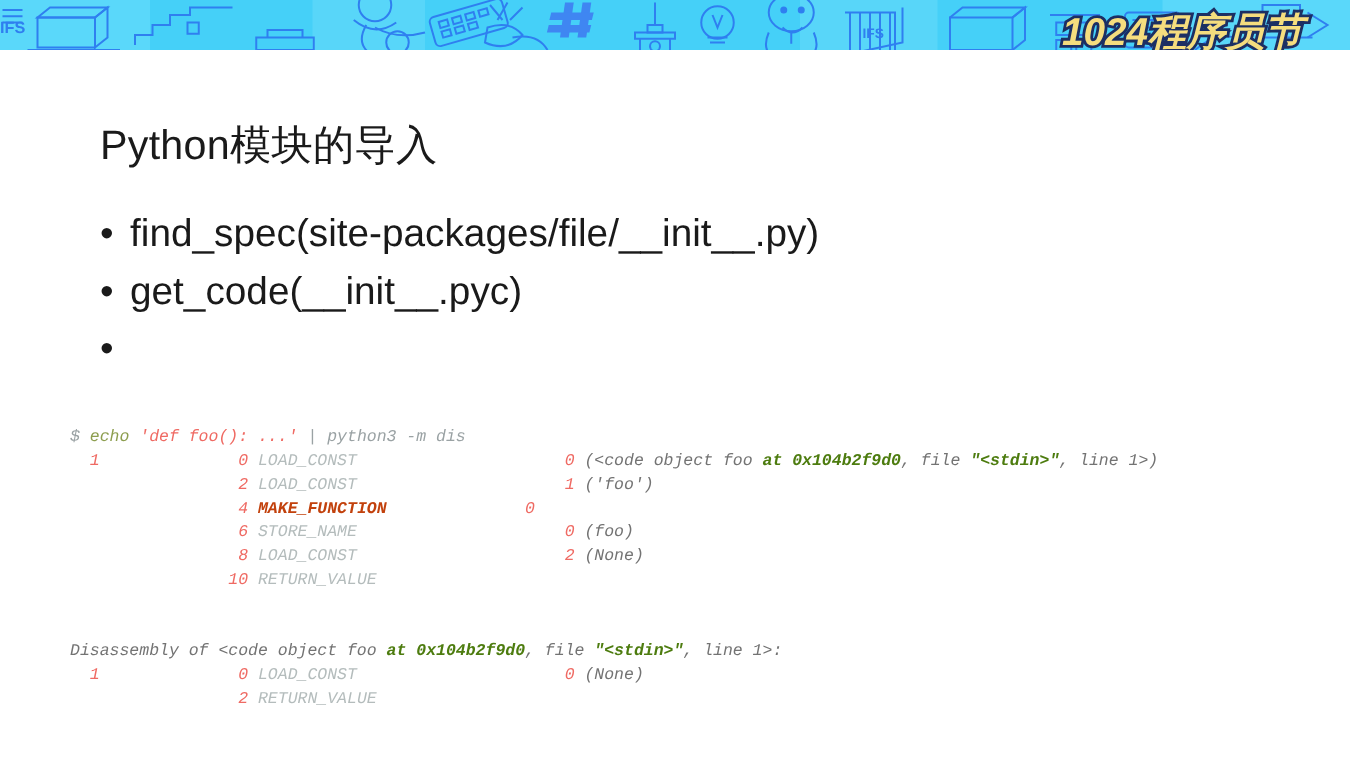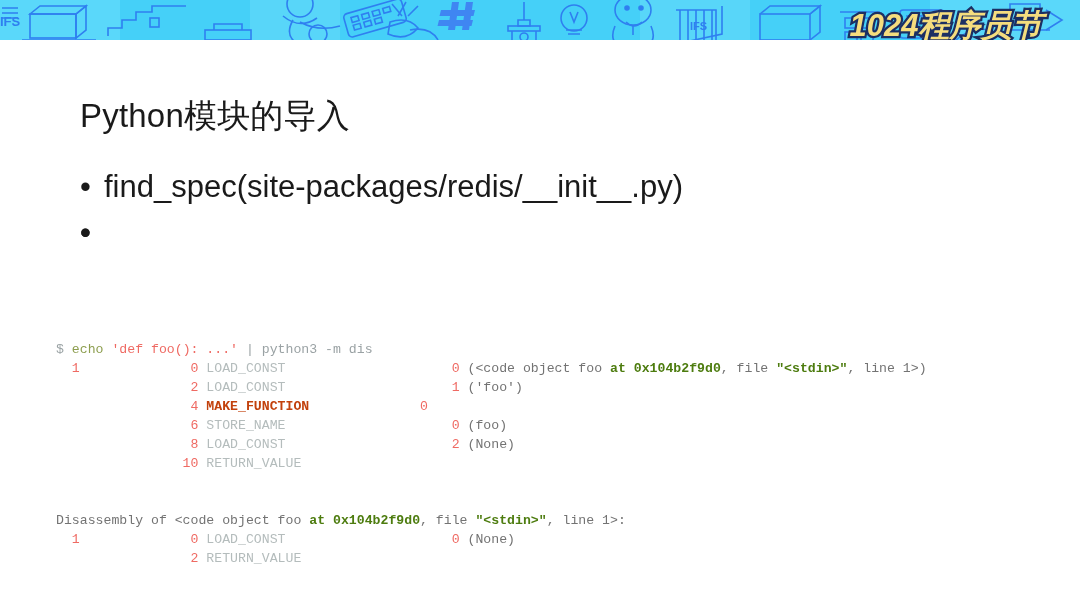--- a/index.html
+++ b/index.html
@@ -98,20 +98,21 @@
     top: 272px;
     width: 1010px;
     font-family: "Liberation Mono", "DejaVu Sans Mono", monospace;
     font-size: 13.2px;
     line-height: 19px;
     white-space: pre;
   }
   #code-block .code-line {
     white-space: pre;
     height: 19px;
+    font-style: italic;
   }
 
   .tk-gray      { color: #9aa2a4; }
   .tk-dim       { color: #737373; }
   .tk-instr     { color: #b4bcbc; }
   .tk-instr-hl  { color: #c2410c; font-weight: bold; }
   .tk-num       { color: #ef6a63; }
   .tk-str       { color: #ef6a63; }
   .tk-green     { color: #8d9e4f; }
   .tk-addr      { color: #4d7c0f; font-weight: bold; }
@@ -221,24 +222,25 @@
   </svg>
 </div>
 
 <div id="slide">
 
   <div id="page-title">Python模块的导入</div>
 
   <ul id="bullets">
     <li>
       <span class="bullet-dot">•</span>
-      <span>find_spec(site-packages/redis/__init__.py)</span>
+      <span>find_spec(site-packages/file/__init__.py)</span>
     </li>
     <li>
       <span class="bullet-dot">•</span>
+      <span>get_code(__init__.pyc)</span>
     </li>
     <li>
       <span class="bullet-dot">•</span>
     </li>
   </ul>
 
   <div id="code-block"><div class="code-line"><span class="tk-prompt">$ </span><span class="tk-green">echo </span><span class="tk-str">'def foo(): ...'</span><span class="tk-gray"> | python3 -m dis</span></div><div class="code-line"><span class="tk-num">  1         </span><span class="tk-num">     0</span><span class="tk-instr"> LOAD_CONST            </span><span class="tk-num">         0</span><span class="tk-dim"> (&lt;code object foo </span><span class="tk-addr">at 0x104b2f9d0</span><span class="tk-dim">, file </span><span class="tk-addr">"&lt;stdin&gt;"</span><span class="tk-dim">, line 1&gt;)</span></div><div class="code-line"><span class="tk-num">            </span><span class="tk-num">     2</span><span class="tk-instr"> LOAD_CONST            </span><span class="tk-num">         1</span><span class="tk-dim"> ('foo')</span></div><div class="code-line"><span class="tk-num">            </span><span class="tk-num">     4</span><span class="tk-instr-hl"> MAKE_FUNCTION         </span><span class="tk-num">     0</span></div><div class="code-line"><span class="tk-num">            </span><span class="tk-num">     6</span><span class="tk-instr"> STORE_NAME            </span><span class="tk-num">         0</span><span class="tk-dim"> (foo)</span></div><div class="code-line"><span class="tk-num">            </span><span class="tk-num">     8</span><span class="tk-instr"> LOAD_CONST            </span><span class="tk-num">         2</span><span class="tk-dim"> (None)</span></div><div class="code-line"><span class="tk-num">            </span><span class="tk-num">    10</span><span class="tk-instr"> RETURN_VALUE          </span><span class="tk-dim">          </span></div><div class="code-line"></div><div class="code-line"></div><div class="code-line"><span class="tk-dim">Disassembly of &lt;code object foo </span><span class="tk-addr">at 0x104b2f9d0</span><span class="tk-dim">, file </span><span class="tk-addr">"&lt;stdin&gt;"</span><span class="tk-dim">, line 1&gt;:</span></div><div class="code-line"><span class="tk-num">  1         </span><span class="tk-num">     0</span><span class="tk-instr"> LOAD_CONST            </span><span class="tk-num">         0</span><span class="tk-dim"> (None)</span></div><div class="code-line"><span class="tk-num">            </span><span class="tk-num">     2</span><span class="tk-instr"> RETURN_VALUE          </span><span class="tk-dim">          </span></div></div>
 </div>
 
 </body></html>

